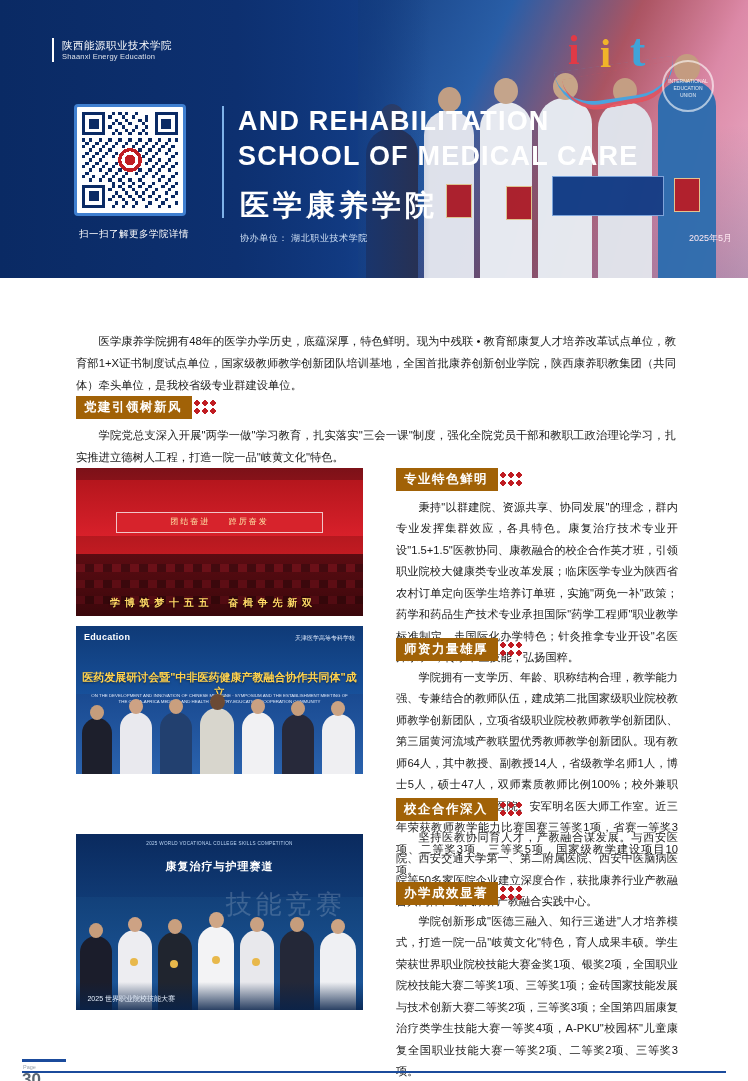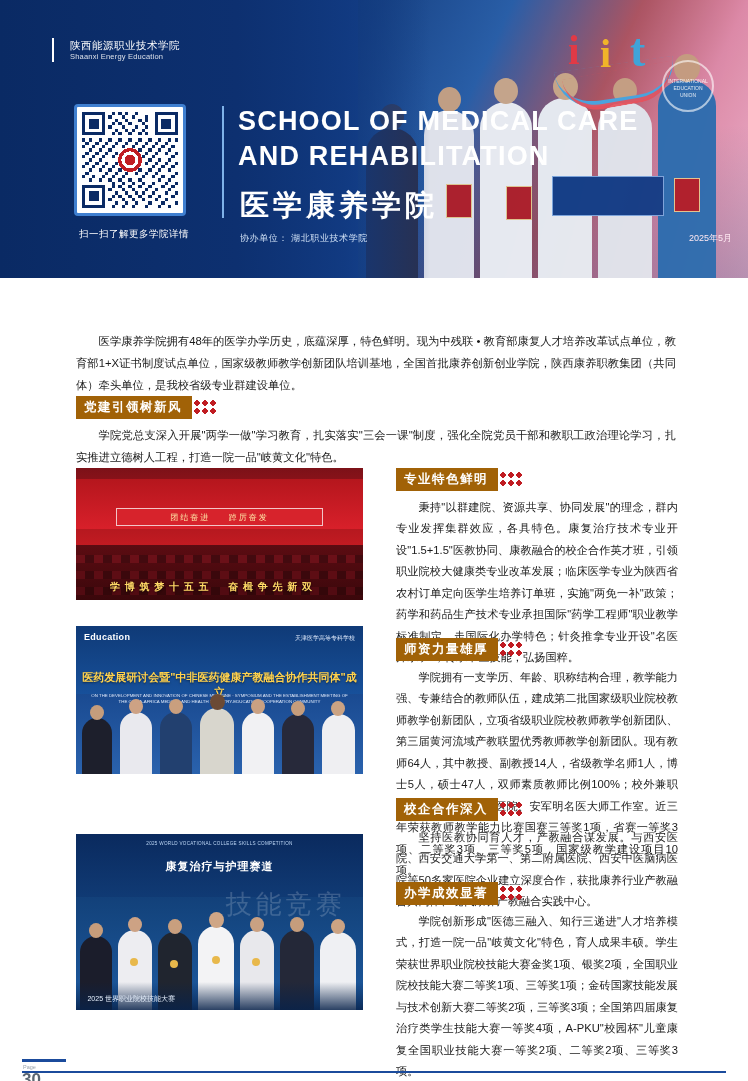--- a/index.html
+++ b/index.html
@@ -46,21 +46,21 @@
     position: absolute;
     left: 0; top: 0;
     width: 430px; height: 278px;
     background: linear-gradient(to right, #0a2a64 0%, #0d3070 55%, rgba(16,56,126,0.85) 80%, rgba(20,64,140,0.0) 100%);
   }
   .inst-name {
     position: absolute;
     left: 52px; top: 38px;
     color: #ffffff;
     border-left: 2px solid #ffffff;
-    padding-left: 16px;
+    padding-left: 8px;
     line-height: 1.35;
   }
   .inst-name .cn { font-size: 10.5px; letter-spacing: .5px; }
   .inst-name .en { font-size: 7.5px; opacity: .85; letter-spacing: .2px; }
 
   .qr-box {
     position: absolute;
     left: 74px; top: 104px;
     width: 112px; height: 112px;
     background: #ffffff;
@@ -216,21 +216,21 @@
   }
 
   
   .photo {
     position: absolute;
     left: 76px;
     width: 287px;
     overflow: hidden;
     border: 0;
   }
-  .photo1 { top: 190px; height: 132px; }
+  .photo1 { top: 190px; height: 148px; }
   .photo2 { top: 348px; height: 148px; }
   .photo3 { top: 556px; height: 176px; }
 
   .ph-inner { position: absolute; inset: 0; }
 
   
   .p1-bg { background: linear-gradient(to bottom, #7c1118 0%, #a5161c 30%, #c41b22 60%, #8e1318 100%); }
   .p1-stage {
     position: absolute; left: 0; right: 0; top: 8%; height: 38%;
     background: linear-gradient(to bottom, #b5161d, #d8202a);
@@ -607,22 +607,22 @@
         </g>
         <circle cx="14.5" cy="14.5" r="3.6" fill="#c01c22"></circle>
         <circle cx="14.5" cy="14.5" r="2.6" fill="#ffffff"></circle>
         <circle cx="14.5" cy="14.5" r="1.6" fill="#c01c22"></circle>
       </svg>
     </div>
     <div class="qr-caption">扫一扫了解更多学院详情</div>
 
     <div class="title-divider"></div>
     <div class="title-en">
+      <div>AND REHABILITATION</div>
       <div>SCHOOL OF MEDICAL CARE</div>
-      <div>AND REHABILITATION</div>
     </div>
     <div class="title-cn">医学康养学院</div>
     <div class="co-org">协办单位： 湖北职业技术学院</div>
     <div class="date-txt">2025年5月</div>
   </div>
 
   <div class="body-wrap">
 
     <p class="intro">医学康养学院拥有48年的医学办学历史，底蕴深厚，特色鲜明。现为中残联 • 教育部康复人才培养改革试点单位，教育部1+X证书制度试点单位，国家级教师教学创新团队培训基地，全国首批康养创新创业学院，陕西康养职教集团（共同体）牵头单位，是我校省级专业群建设单位。</p>
 

